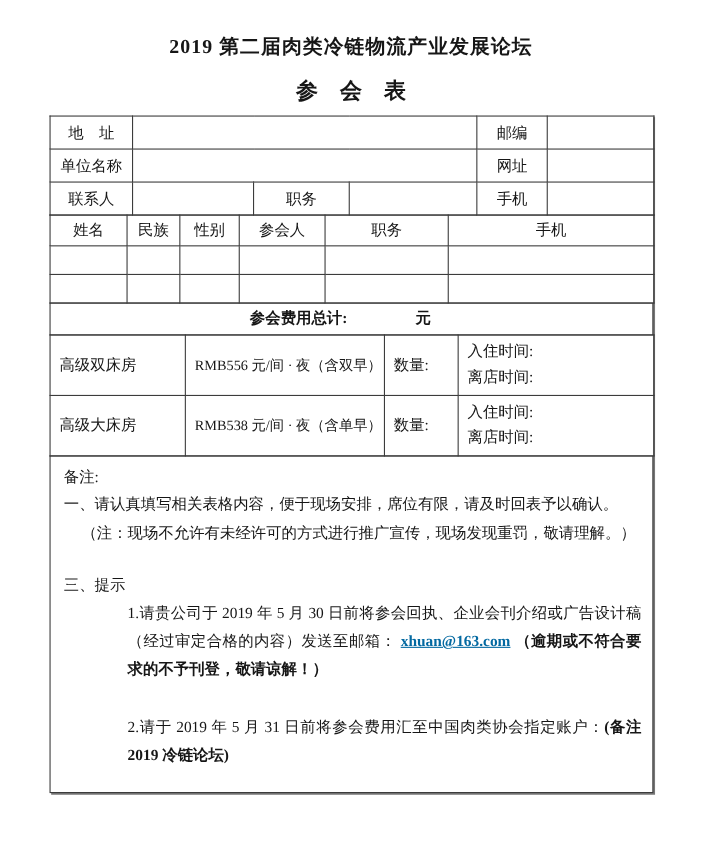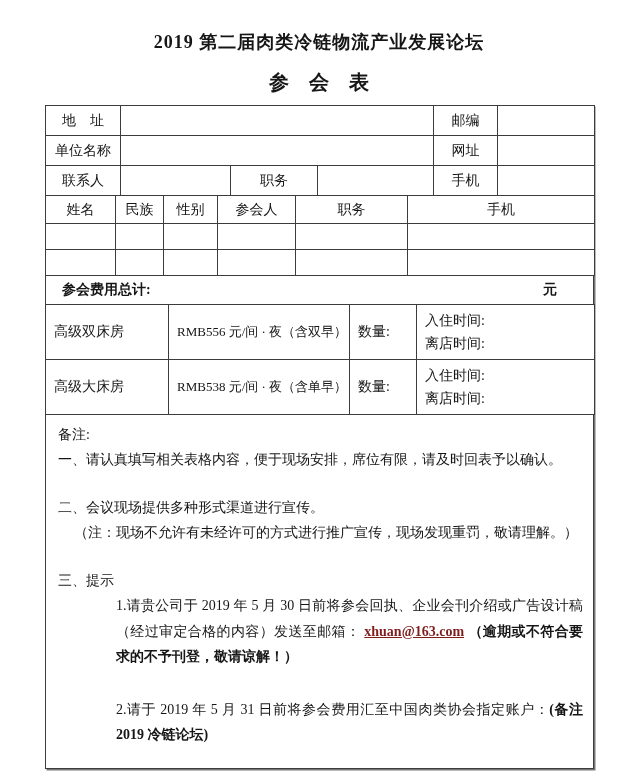--- a/index.html
+++ b/index.html
@@ -20,21 +20,21 @@
   .twrap { margin-left: 45px; width: 549px; box-shadow: 1.5px 1.5px 0 #777; }
   table { border-collapse: collapse; table-layout: fixed; width: 549px; }
   td, th { border: 1px solid #3c3c3c; font-size: 14px; font-weight: normal; padding: 0; overflow: hidden; }
   .lbl { text-align: center; }
   .t1 tr { height: 30px; }
   .t2 tr.hdr { height: 28px; }
   .t2 tr.blank { height: 26px; }
   .t2 { margin-top: -1px; }
   .fee-row {
     border: 1px solid #3c3c3c; margin-top: -1px; height: 30px;
-    display: flex; align-items: center; justify-content: space-between;
+    display: flex; align-items: center; justify-content: center;
     font-weight: bold; font-size: 14px; padding-left: 16px;
   }
   .fee-row .unit { margin-left: 62px; margin-right: 36px; }
   .lodge-head {
     border: 1px solid #3c3c3c; margin-top: -1px; height: 26px;
     line-height: 25px; text-align: center; font-weight: bold; font-size: 14px;
   }
   .t3 { margin-top: -1px; }
   .t3 tr { height: 55px; }
   .t3 td { padding-left: 8px; }
@@ -44,21 +44,21 @@
     border: 1px solid #3c3c3c; margin-top: -1px; min-height: 302px;
     padding: 7px 10px 20px 12px; font-size: 14px; line-height: 1.82;
   }
   .notes p { margin: 0; }
   .indent1 { margin-left: 16px !important; }
   .tip { margin-left: 58px !important; text-align: justify; }
   .gap { margin-top: 22px !important; }
   .gap-lg { margin-top: 27px !important; }
   .bold { font-weight: bold; }
   .email-link {
-    color: #7f1d1d; font-weight: bold; text-decoration: underline;
+    color: #0369a1; font-weight: bold; text-decoration: underline;
     cursor: pointer; padding: 0 4px;
   }
 </style>
 </head>
 <body>
 
 <div class="page">
 
   <h1 class="title">2019 第二届肉类冷链物流产业发展论坛</h1>
   <h2 class="subtitle">参　会　表</h2>
@@ -170,21 +170,20 @@
           <div>入住时间:</div>
           <div>离店时间:</div>
         </td>
       </tr>
     </tbody>
       </table>
 
     <div class="notes">
       <p>备注:</p>
       <p>一、请认真填写相关表格内容，便于现场安排，席位有限，请及时回表予以确认。</p>
-      <p class="gap">二、会议现场提供多种形式渠道进行宣传。</p>
       <p class="indent1">（注：现场不允许有未经许可的方式进行推广宣传，现场发现重罚，敬请理解。）</p>
       <p class="gap">三、提示</p>
       <p class="tip"><span>1.请贵公司于 2019 年 5 月 30 日前将参会回执、企业会刊介绍或广告设计稿（经过审定合格的内容）发送至邮箱：</span><span class="email-link">xhuan@163.com</span><span class="bold">（逾期或不符合要求的不予刊登，敬请谅解！）</span></p>
       <p class="tip gap-lg"><span>2.请于 2019 年 5 月 31 日前将参会费用汇至中国肉类协会指定账户：</span><span class="bold">(备注 2019 冷链论坛)</span></p>
 
     </div>
 
   </div>
 </div>
 

